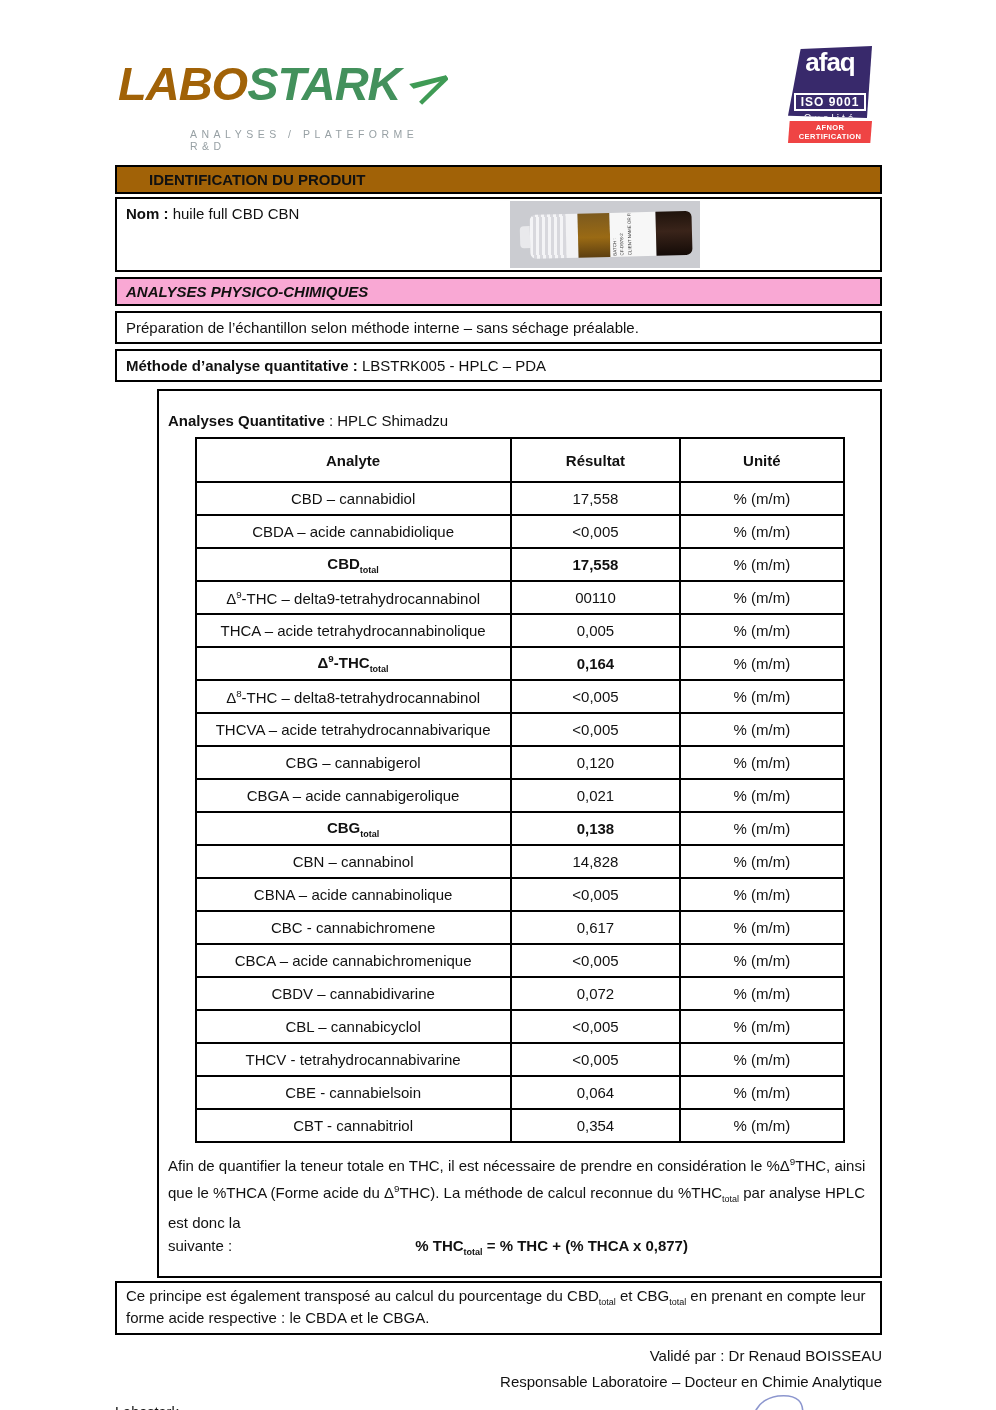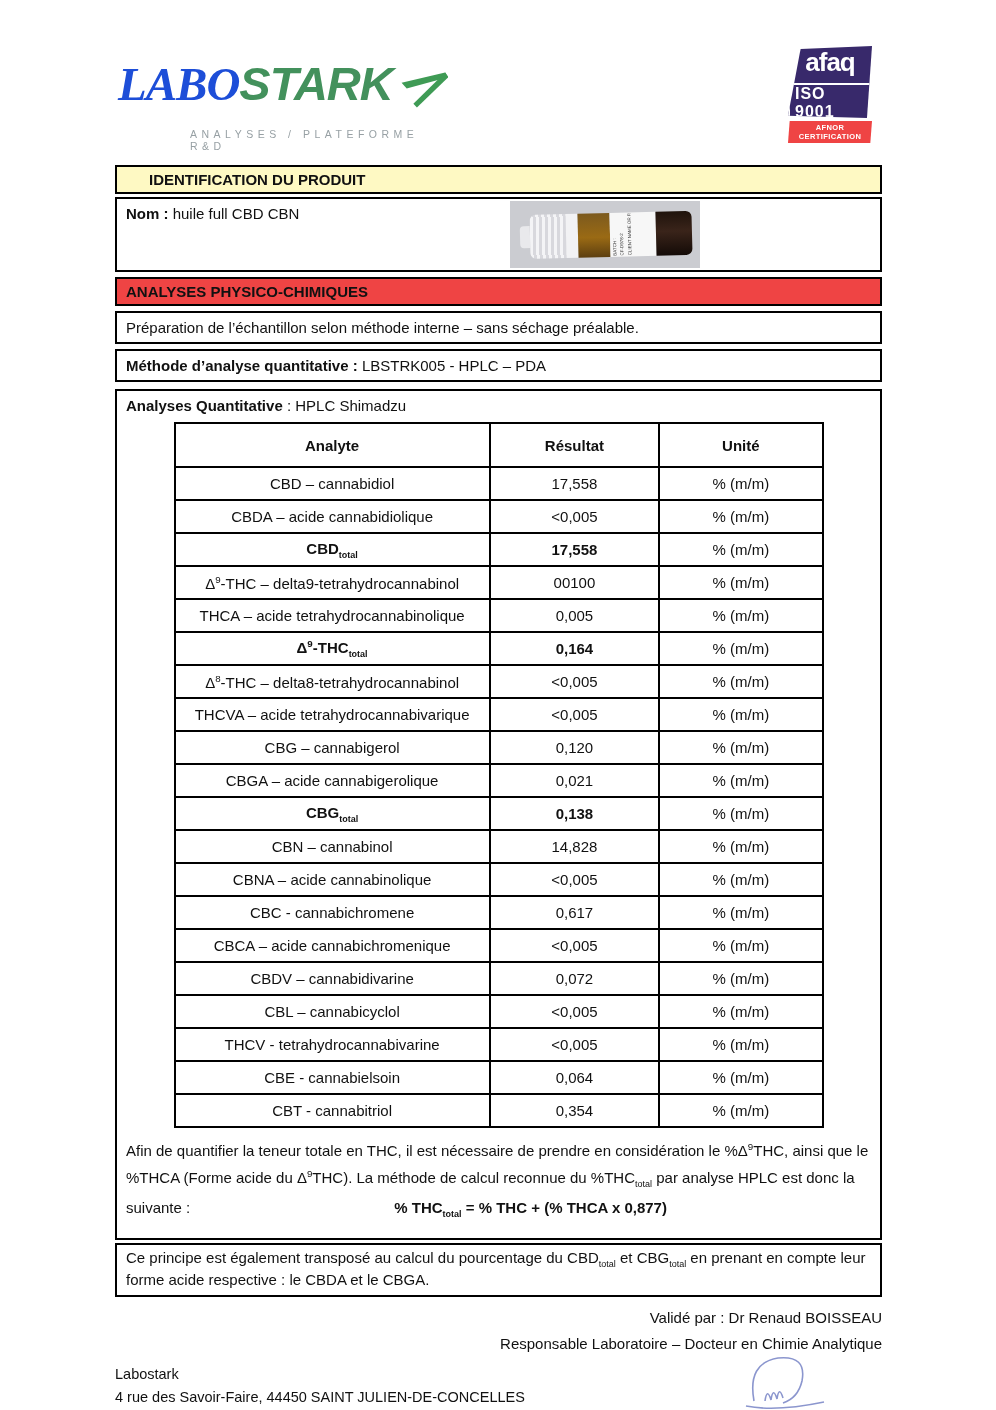--- a/index.html
+++ b/index.html
@@ -3,60 +3,60 @@
 <meta charset="utf-8">
 <style>
   * { margin:0; padding:0; box-sizing:border-box; }
   html,body { width:996px; height:1410px; background:#fff; font-family:"Liberation Sans", sans-serif; color:#111; }
   .page { position:relative; width:996px; height:1410px; overflow:hidden; }
 
   
   .logo-wrap { position:absolute; left:118px; top:60px; width:330px; }
   .logo-line { display:flex; align-items:flex-start; }
   .logo-text { font-size:47px; font-weight:800; font-style:italic; letter-spacing:-1px; line-height:1; }
-  .logo-labo { color:#1d4ed8;font-family:Liberation Serif, serif; }
+  .logo-labo { color:#a16207; }
   .logo-stark { color:#43915c; }
   .logo-swoosh { margin-left:6px; margin-top:-4px; }
   .logo-sub { font-size:10.5px; letter-spacing:4.5px; color:#97a0a4; margin-top:4px; margin-left:72px; }
 
   
   .afaq { position:absolute; left:788px; top:46px; width:84px; height:94px; }
   .afaq-main { background:#38296b; color:#fff; clip-path:polygon(15% 4%, 100% 0, 94% 100%, 0 97%);
                display:flex; flex-direction:column; align-items:center; padding-top:3px; height:72px; }
   .afaq-name { font-size:26px; font-weight:800; line-height:1; letter-spacing:-1px; }
-  .afaq-iso { border:2px solid #fff; font-size:16px; font-weight:700; letter-spacing:1px; padding:0 5px; margin-top:8px; }
+  .afaq-iso { border:2px solid #fff; font-size:12px; font-weight:700; letter-spacing:1px; padding:0 5px; margin-top:18px; }
   .afaq-qualite { font-size:10px; letter-spacing:3px; margin-top:2px; }
   .afaq-strip { background:#ef4444; color:#fff; font-size:7.5px; font-weight:700; text-align:center;
                 margin-top:3px; padding:2px 0; letter-spacing:.4px; clip-path:polygon(2% 0, 100% 0, 98% 100%, 0 100%); }
 
   
   .doc { position:absolute; left:115px; top:165px; width:767px; }
   .box { border:2px solid #000; }
   .sec-header { font-weight:700; font-size:15px; padding:4px 9px; }
-  .hdr-blue { background:#fef9c3;padding-left:32px; }
-  .hdr-green { background:#ef4444; }
+  .hdr-blue { background:#a16207;padding-left:32px; }
+  .hdr-green { background:#f9a8d4;font-style:italic; }
   .gap2 { margin-top:3px; } .gap3 { margin-top:5px; } .gap4 { margin-top:7px; }
   .row-line { font-size:15px; padding:6px 9px; }
   .b { font-weight:700; }
 
   
   .nom-row { height:75px; position:relative; }
   .photo { position:absolute; left:393px; top:2px; width:190px; height:67px; background:#cbccd1; overflow:hidden; }
   .bottle { position:absolute; left:10px; top:12px; width:172px; height:44px; display:flex; transform:rotate(-1.5deg); }
   .bottle .tip { width:10px; height:22px; margin-top:11px; background:#e9e9ec; border-radius:4px 0 0 4px; }
   .bottle .cap { width:36px; height:44px; border-radius:6px 0 0 6px;
       background:repeating-linear-gradient(90deg,#f4f4f6 0 3px,#d8d8dd 3px 6px); }
   .bottle .neck { width:12px; height:44px; background:#f2f2f4; }
   .bottle .amber { width:32px; height:44px; background:linear-gradient(180deg,#7c5a1e,#9a6a14 55%,#5d3f10); }
   .bottle .lbl { width:46px; height:44px; background:#f7f7f7; display:flex; gap:2px; padding:1px 2px; }
   .bottle .lbl span { writing-mode:vertical-rl; transform:rotate(180deg); font-size:4.5px; color:#333; line-height:1.2; white-space:nowrap; overflow:hidden; }
   .bottle .dark { width:36px; height:44px; background:linear-gradient(180deg,#1f130c,#3a241a 45%,#140b07); border-radius:0 6px 6px 0; }
 
   
-  .aq-box { padding-top:6px; padding-bottom:8px; }
+  .aq-box { padding-top:21px; padding-bottom:8px;margin-left:42px; }
   .aq-line { font-size:15px; padding:0 9px 4px 9px; }
   table.analysis { border-collapse:collapse; width:650px; margin:4px auto 0 auto; font-size:15px; }
   table.analysis th, table.analysis td { border:2px solid #000; text-align:center; padding:0 4px; }
   table.analysis th { height:44px; font-weight:700;border-radius:10px; }
   table.analysis td { height:33px; }
   col.c-analyte { width:316px; } col.c-result { width:170px; } col.c-unit { width:164px; }
   tr.bold-row td.cell-a, tr.bold-row td.cell-r { font-weight:700; }
   sub { font-size:.6em; } sup { font-size:.65em; }
 
   .note { font-size:15px; line-height:23px; padding:7px 9px 0 9px; }
@@ -149,21 +149,21 @@
               <td class="cell-r">&lt;0,005</td>
               <td class="cell-u">% (m/m)</td>
             </tr>
             <tr class="bold-row">
               <td class="cell-a">CBD<sub>total</sub></td>
               <td class="cell-r">17,558</td>
               <td class="cell-u">% (m/m)</td>
             </tr>
             <tr>
               <td class="cell-a">Δ<sup>9</sup>-THC – delta9-tetrahydrocannabinol</td>
-              <td class="cell-r">00100</td>
+              <td class="cell-r">00110</td>
               <td class="cell-u">% (m/m)</td>
             </tr>
             <tr>
               <td class="cell-a">THCA – acide tetrahydrocannabinolique</td>
               <td class="cell-r">0,005</td>
               <td class="cell-u">% (m/m)</td>
             </tr>
             <tr class="bold-row">
               <td class="cell-a">Δ<sup>9</sup>-THC<sub>total</sub></td>
               <td class="cell-r">0,164</td>

